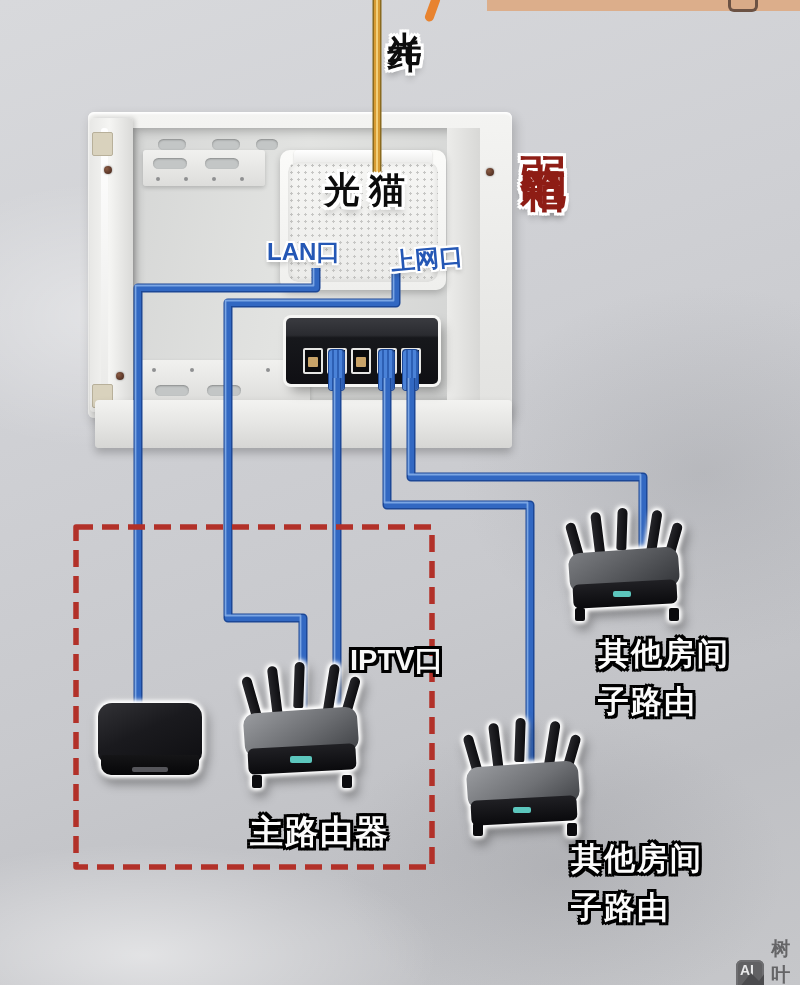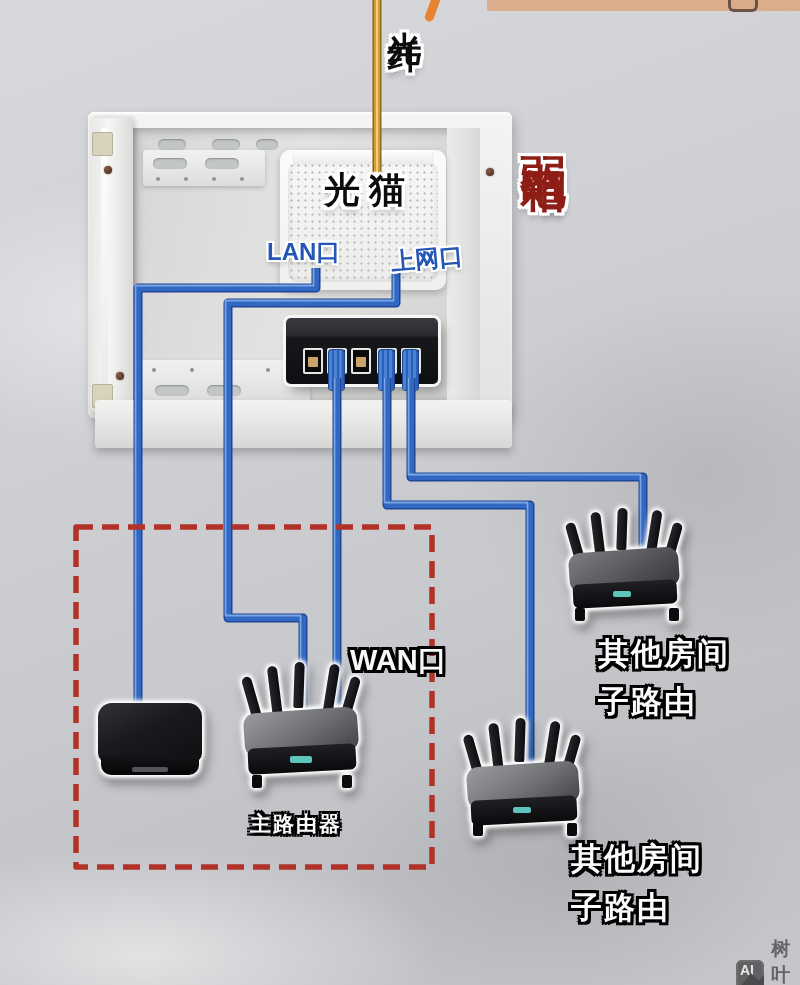--- a/index.html
+++ b/index.html
@@ -210,24 +210,24 @@
   <div class="abs lbl vert ow" style="left:518px;top:120px;font-size:46px;line-height:52px;color:#8e1d15;letter-spacing:6px;">弱电箱</div>
 
   <div class="abs lbl ow" style="left:324px;top:166px;font-size:36px;color:#0c0c0c;letter-spacing:9px;text-align:right;">光猫</div>
 
   <div class="abs lbl ow2" style="left:267px;top:236px;font-size:24px;color:#2457b5;">LAN口</div>
 
   <div class="abs lbl ow2" style="left:391px;top:243px;font-size:24px;color:#2457b5;transform:rotate(-5deg);">上网口</div>
 
 
 
-  <div class="abs lbl ob" style="left:350px;top:641px;font-size:29px;color:#f8f8f8;">WAN口</div>
-
-
-  <div class="abs lbl ob" style="left:250px;top:810px;font-size:21px;color:#fbfbfb;letter-spacing:2px;">主路由器</div>
+  <div class="abs lbl ob" style="left:350px;top:641px;font-size:29px;color:#f8f8f8;">IPTV口</div>
+
+
+  <div class="abs lbl ob" style="left:250px;top:810px;font-size:33px;color:#fbfbfb;letter-spacing:2px;">主路由器</div>
 
   <div class="abs" style="left:598px;top:633px;">
     <div class="lbl ob" style="font-size:31px;color:#fbfbfb;letter-spacing:2px;">其他房间</div>
     <div class="lbl ob" style="font-size:31px;color:#fbfbfb;letter-spacing:2px;margin-top:6px;">子路由</div>
   </div>
 
   <div class="abs" style="left:571px;top:838px;">
     <div class="lbl ob" style="font-size:31px;color:#fbfbfb;letter-spacing:2px;">其他房间</div>
     <div class="lbl ob" style="font-size:31px;color:#fbfbfb;letter-spacing:2px;margin-top:7px;">子路由</div>
   </div>

